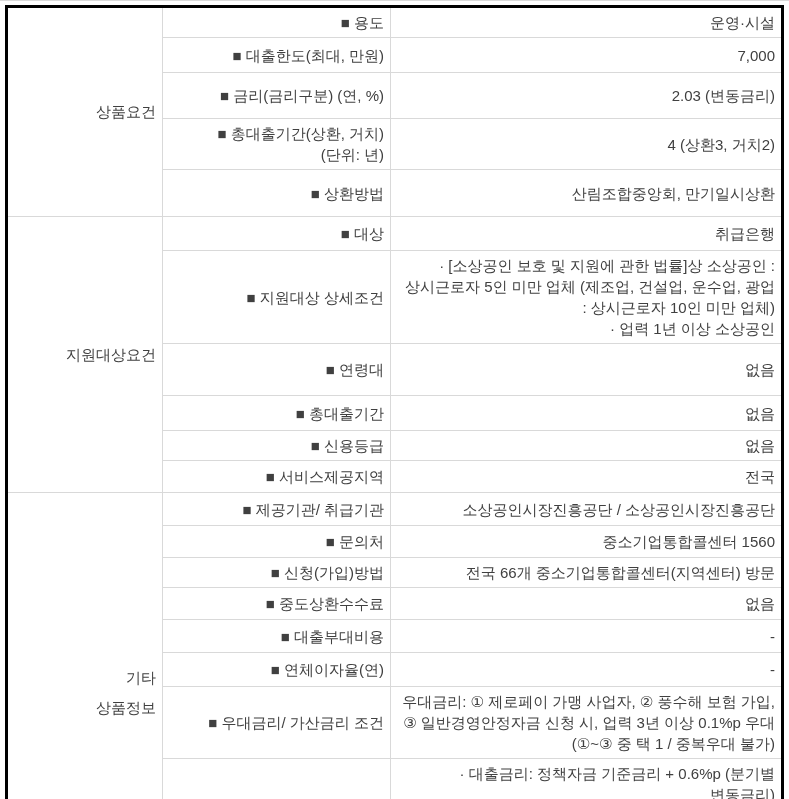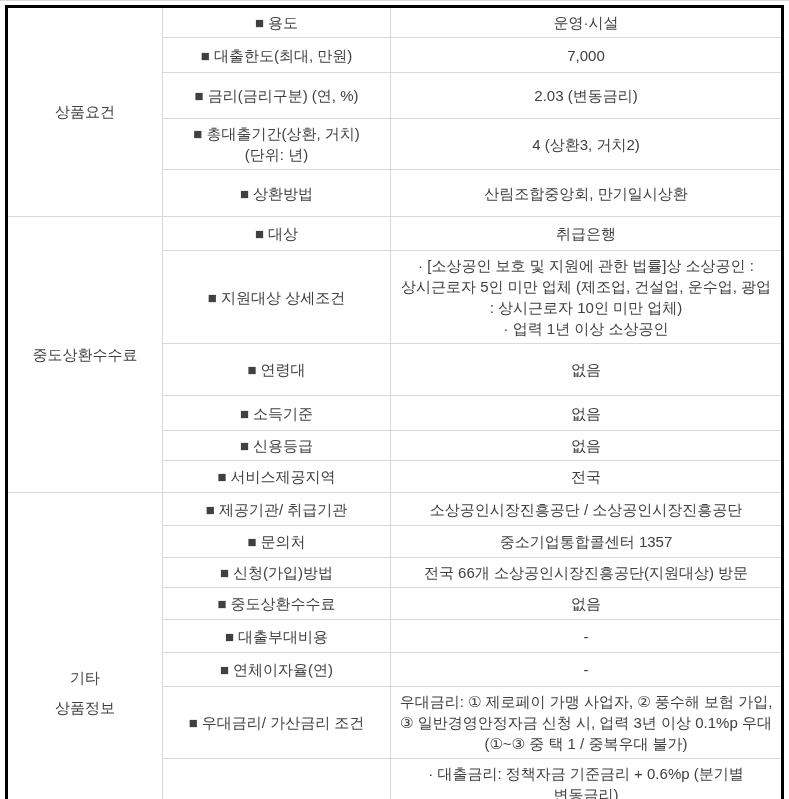--- a/index.html
+++ b/index.html
@@ -19,21 +19,21 @@
     table-layout: fixed;
     width: 779px;
     margin: 4px 4px 0 5px;
     border: 3px solid #000000;
     color: #404040;
     font-size: 15px;
     line-height: 21px;
   }
   table.product td {
     border: 1px solid #d9d9d9;
-    text-align: center;
+    text-align: right;
     vertical-align: middle;
     padding: 4px 6px;
     white-space: pre-line;
     word-break: keep-all;
   }
   td.cat {
     line-height: 30px;
     white-space: pre-line;
   }
 </style>
@@ -67,59 +67,59 @@
       <td class="lbl">■ 총대출기간(상환, 거치)
 (단위: 년)</td>
       <td class="val">4 (상환3, 거치2)</td>
     </tr>
     <tr style="height:47px">
       <td class="lbl">■ 상환방법</td>
       <td class="val">산림조합중앙회, 만기일시상환</td>
     </tr>
 
     <tr style="height:34px">
-      <td class="cat" rowspan="6">중도상환수수료</td>
+      <td class="cat" rowspan="6">지원대상요건</td>
       <td class="lbl">■ 대상</td>
       <td class="val">취급은행</td>
     </tr>
     <tr style="height:85px">
       <td class="lbl">■ 지원대상 상세조건</td>
       <td class="val">· [소상공인 보호 및 지원에 관한 법률]상 소상공인 : 상시근로자 5인 미만 업체 (제조업, 건설업, 운수업, 광업 : 상시근로자 10인 미만 업체)
 · 업력 1년 이상 소상공인</td>
     </tr>
     <tr style="height:52px">
       <td class="lbl">■ 연령대</td>
       <td class="val">없음</td>
     </tr>
     <tr style="height:35px">
-      <td class="lbl">■ 소득기준</td>
+      <td class="lbl">■ 총대출기간</td>
       <td class="val">없음</td>
     </tr>
     <tr style="height:20px">
       <td class="lbl">■ 신용등급</td>
       <td class="val">없음</td>
     </tr>
     <tr style="height:32px">
       <td class="lbl">■ 서비스제공지역</td>
       <td class="val">전국</td>
     </tr>
 
     <tr style="height:33px">
       <td class="cat" rowspan="8">기타
 상품정보</td>
       <td class="lbl">■ 제공기관/ 취급기관</td>
       <td class="val">소상공인시장진흥공단 / 소상공인시장진흥공단</td>
     </tr>
     <tr style="height:32px">
       <td class="lbl">■ 문의처</td>
-      <td class="val">중소기업통합콜센터 1357</td>
+      <td class="val">중소기업통합콜센터 1560</td>
     </tr>
     <tr style="height:21px">
       <td class="lbl">■ 신청(가입)방법</td>
-      <td class="val">전국 66개 소상공인시장진흥공단(지원대상) 방문</td>
+      <td class="val">전국 66개 중소기업통합콜센터(지역센터) 방문</td>
     </tr>
     <tr style="height:32px">
       <td class="lbl">■ 중도상환수수료</td>
       <td class="val">없음</td>
     </tr>
     <tr style="height:33px">
       <td class="lbl">■ 대출부대비용</td>
       <td class="val">-</td>
     </tr>
     <tr style="height:34px">

